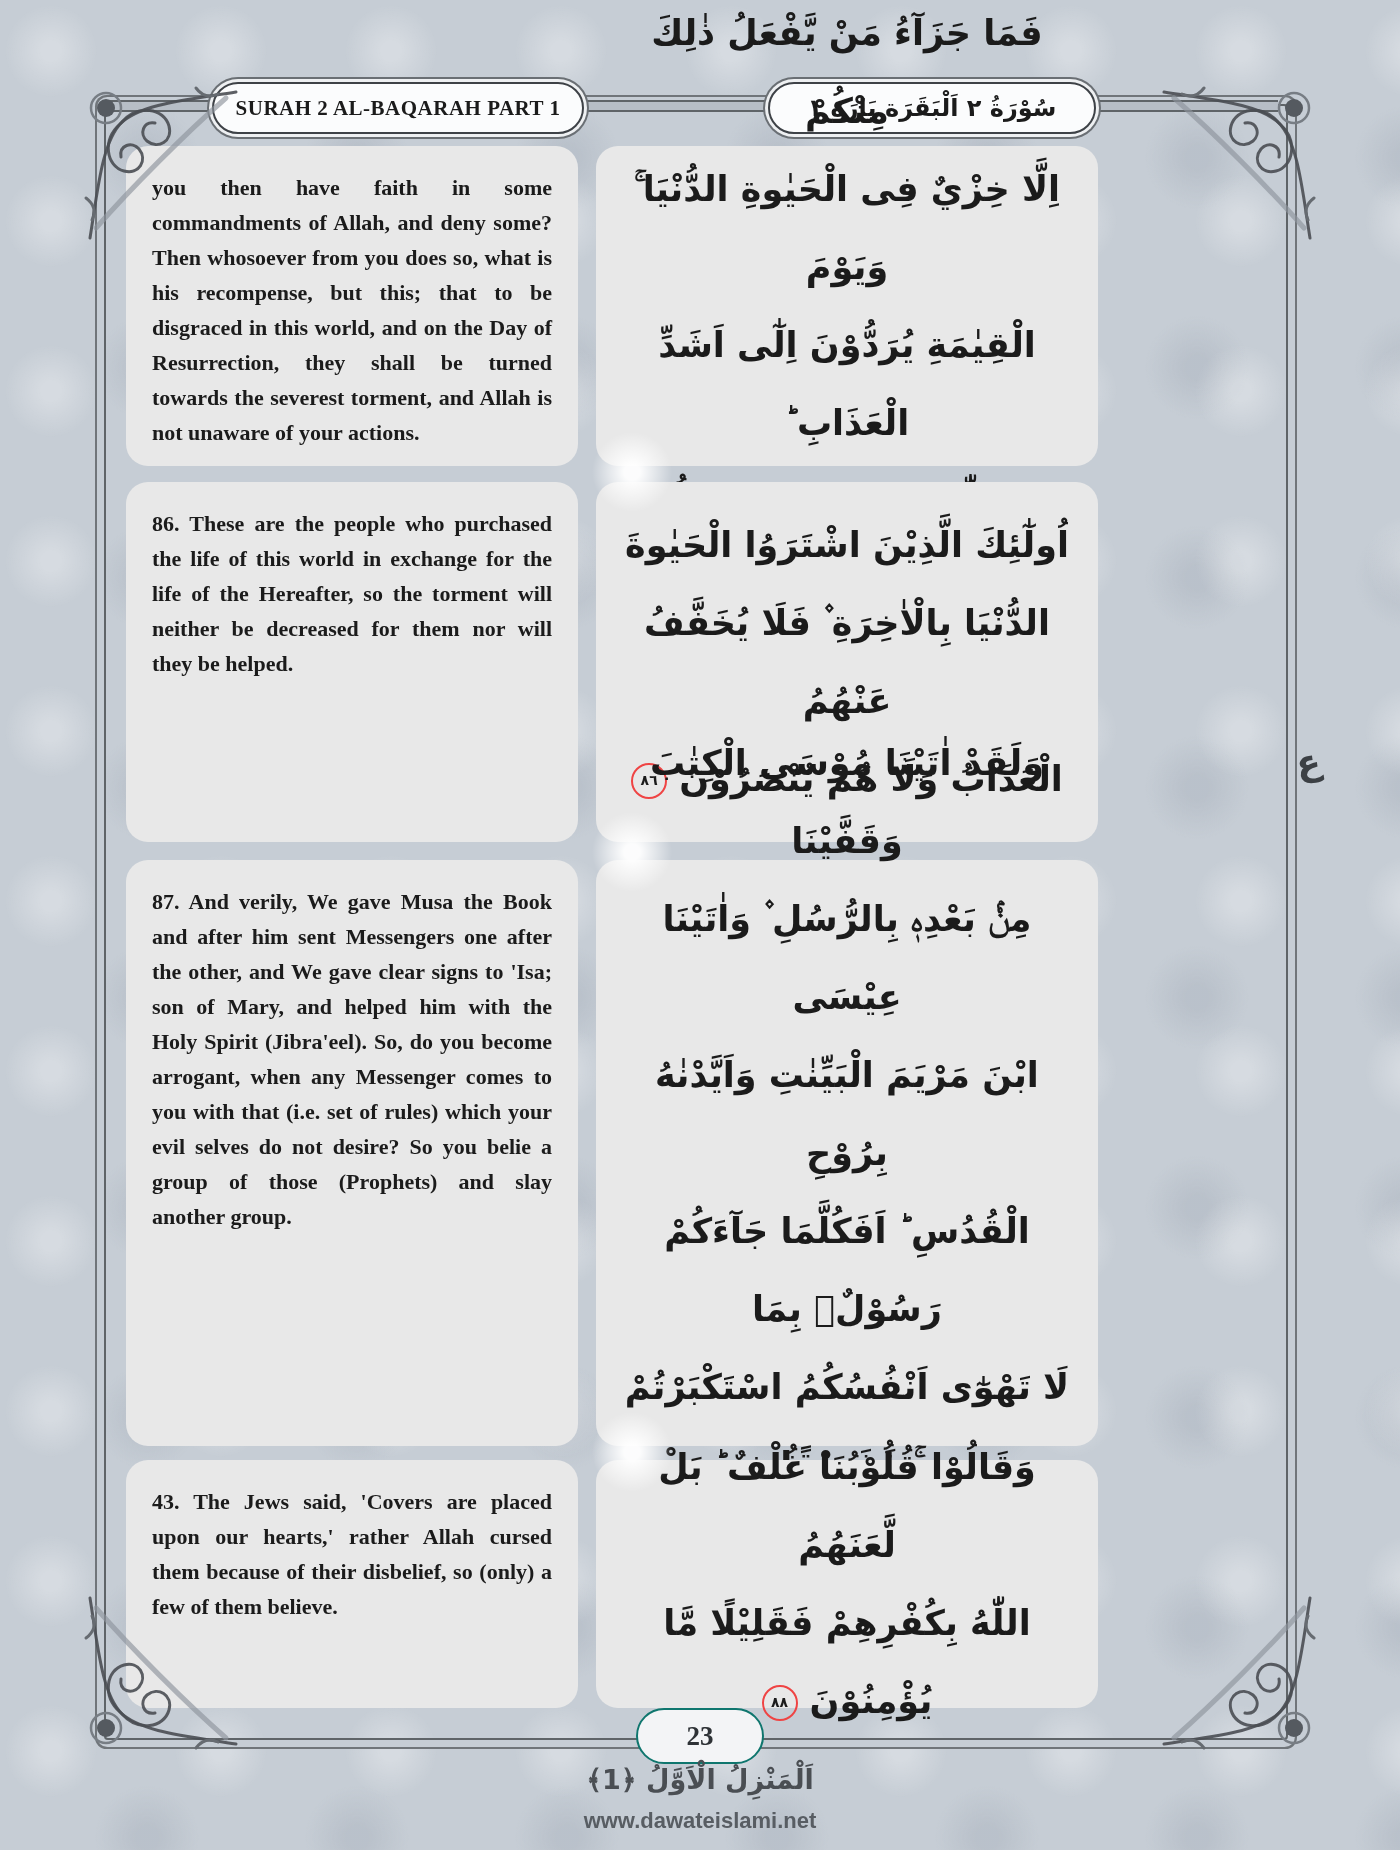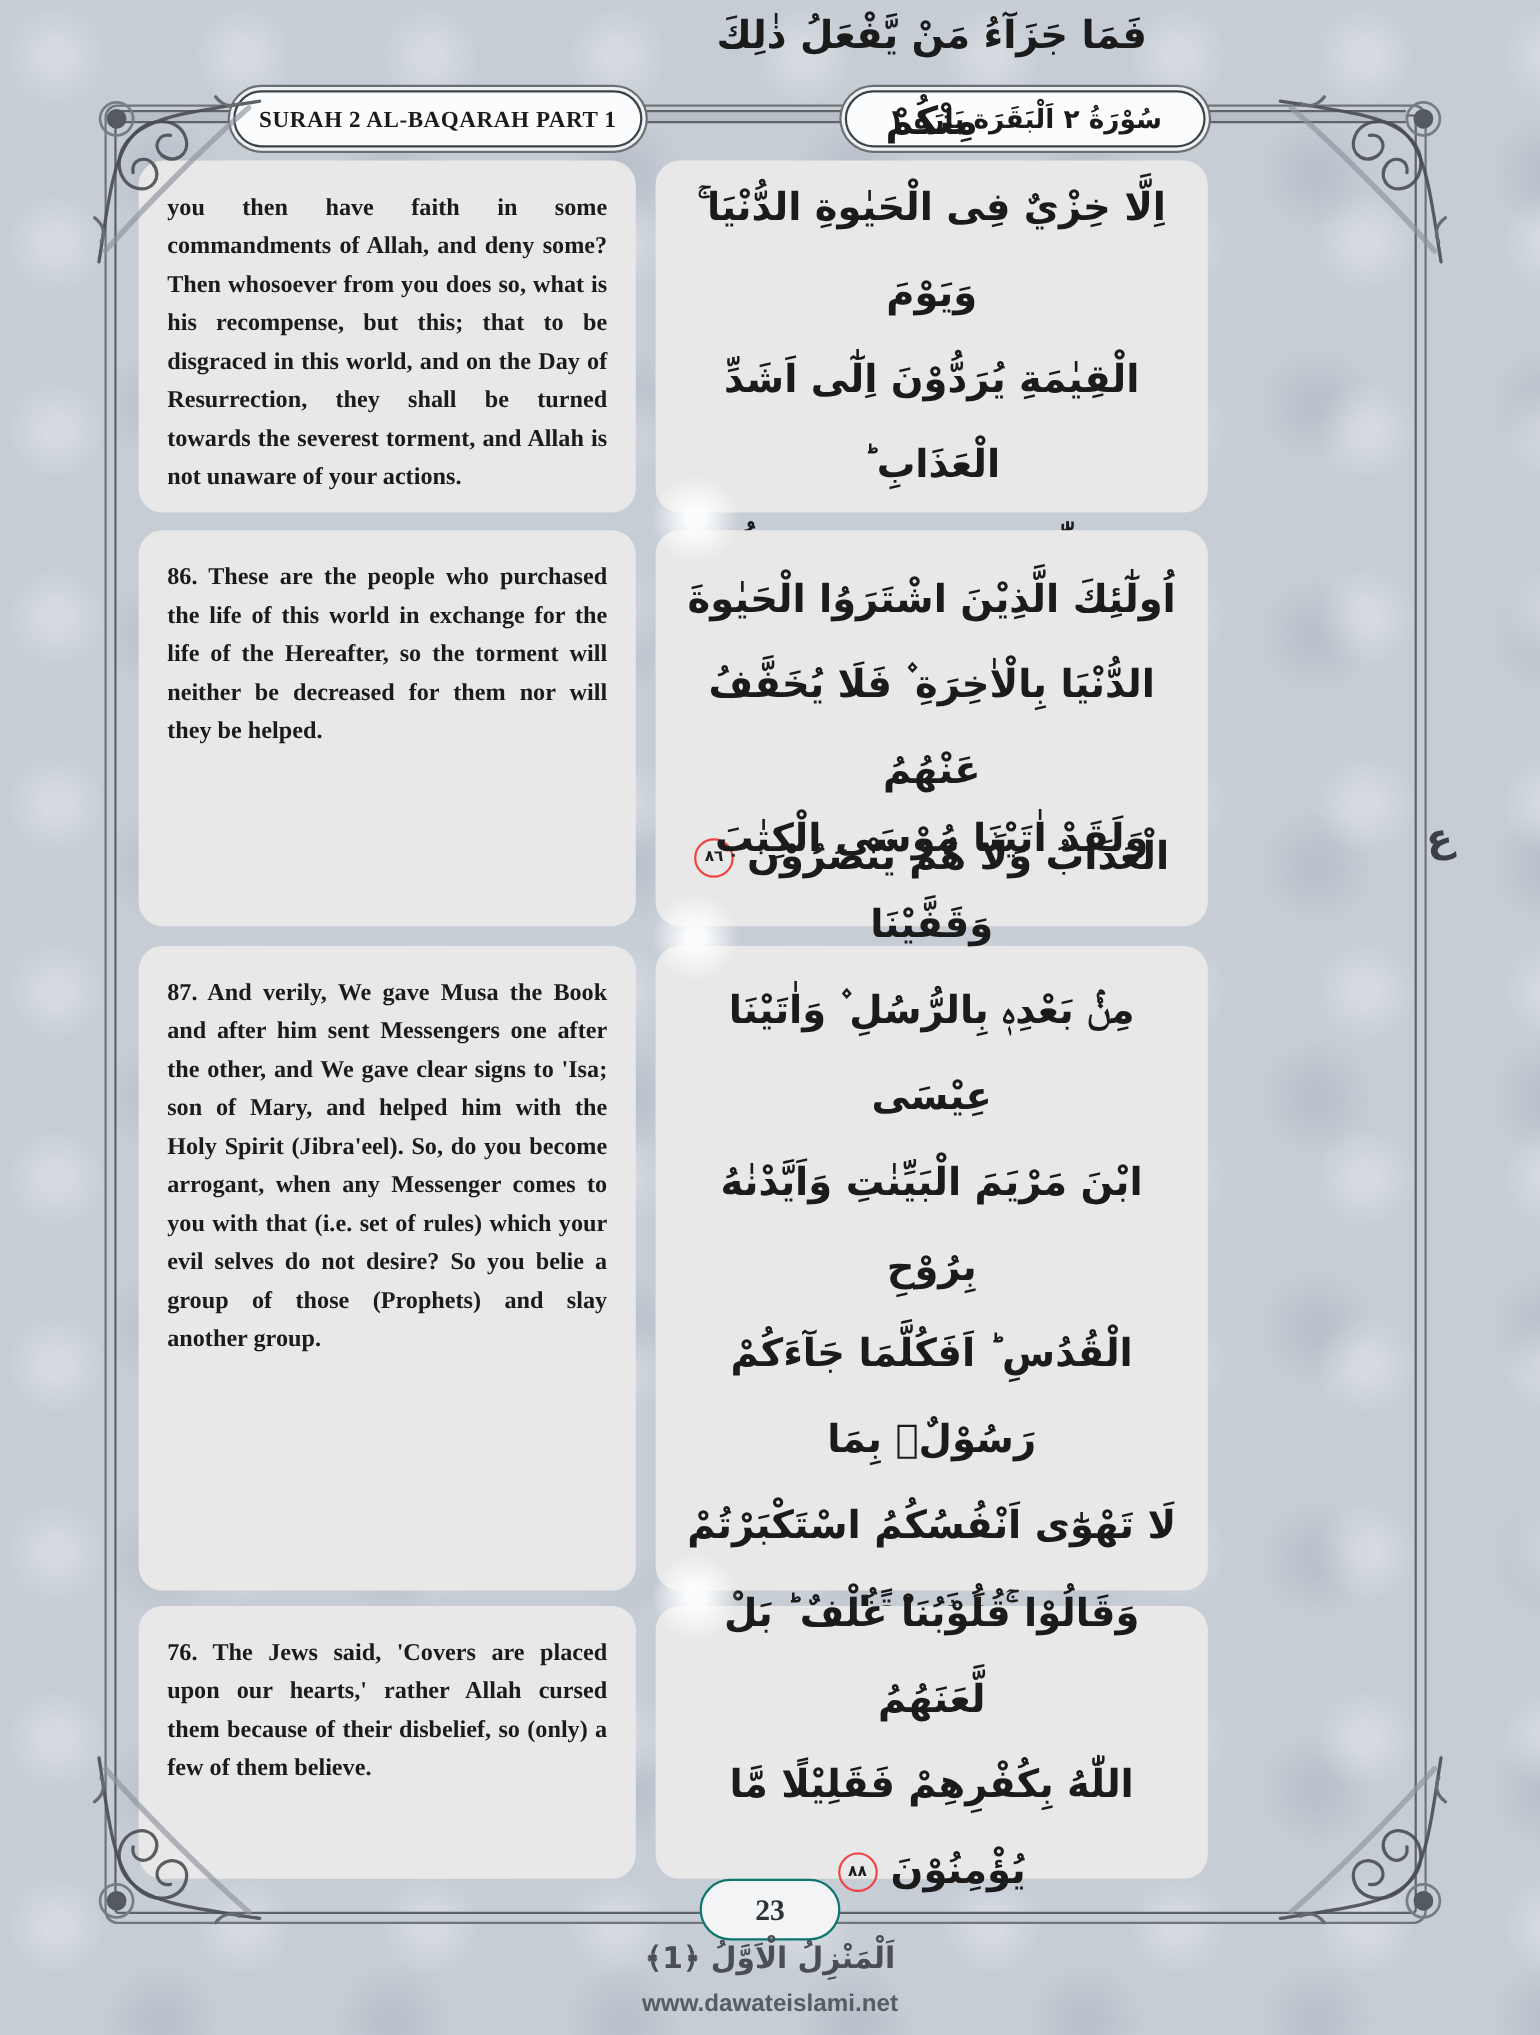--- a/index.html
+++ b/index.html
@@ -161,21 +161,21 @@
     <div><span class="lines">وَلَقَدْ اٰتَيْنَا مُوْسَى الْكِتٰبَ وَقَفَّيْنَا
 مِنْۢ بَعْدِهٖ بِالرُّسُلِ ۫ وَاٰتَيْنَا عِيْسَى
 ابْنَ مَرْيَمَ الْبَيِّنٰتِ وَاَيَّدْنٰهُ بِرُوْحِ
 الْقُدُسِ ؕ اَفَكُلَّمَا جَآءَكُمْ رَسُوْلٌۢ بِمَا
 لَا تَهْوٰٓى اَنْفُسُكُمُ اسْتَكْبَرْتُمْ ۚ فَفَرِيْقًا
 كَذَّبْتُمْ ۫ وَفَرِيْقًا تَقْتُلُوْنَ</span><span class="ayah-circle">٨٧</span></div>
   </div>
 </div>
 
 <div class="row row4">
-  <div class="block eng"><b>76.</b> <span>The Jews said, 'Covers are placed upon our hearts,' rather Allah cursed them because of their disbelief, so (only) a few of them believe.</span></div>
+  <div class="block eng"><b>43.</b> <span>The Jews said, 'Covers are placed upon our hearts,' rather Allah cursed them because of their disbelief, so (only) a few of them believe.</span></div>
   <div class="block arb">
     <div><span class="lines">وَقَالُوْا قُلُوْبُنَا غُلْفٌ ؕ بَلْ لَّعَنَهُمُ
 اللّٰهُ بِكُفْرِهِمْ فَقَلِيْلًا مَّا يُؤْمِنُوْنَ</span><span class="ayah-circle">٨٨</span></div>
   </div>
 </div>
 
 <div class="ruku">ع</div>
 
 <div class="spark" style="left:592px;top:432px;"></div>
 <div class="spark" style="left:592px;top:812px;"></div>

